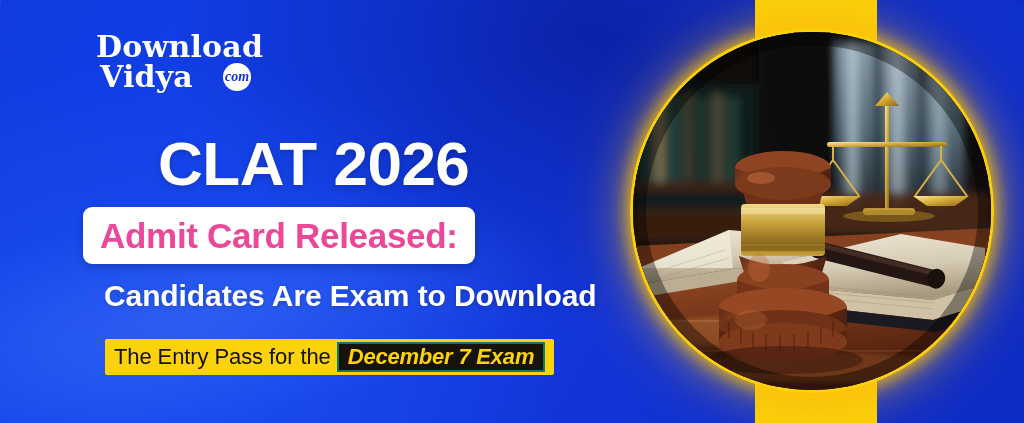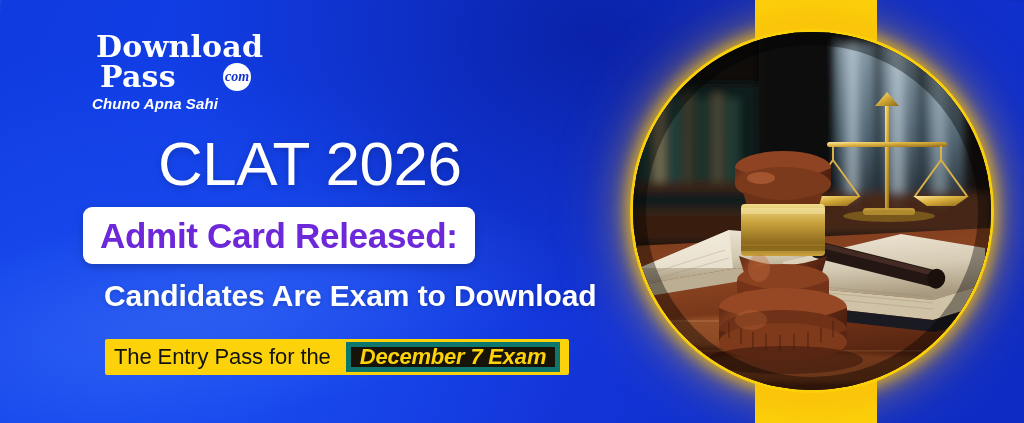--- a/index.html
+++ b/index.html
@@ -78,58 +78,58 @@
     margin-top:6px; margin-left:4px;
     color:#ffffff; font-size:15px; font-weight:700; font-style:italic;
     letter-spacing:.1px; white-space:nowrap;
   }
 
   
   #headline { position:absolute; left:0; top:0; width:640px; }
 
   #line-title {
     position:absolute; left:158px; top:133px;
-    color:#ffffff; font-size:62px; font-weight:400;
+    color:#ffffff; font-size:62px; font-weight:700;
     letter-spacing:-.5px; line-height:1;
     text-shadow:0 2px 7px rgba(0,0,0,.20);
     white-space:nowrap;
   }
 
   #line-subtitle-box {
     position:absolute; left:83px; top:207px;
     height:57px; padding:0 17px;
     background:#ffffff; border-radius:9px;
     display:flex; align-items:center;
     box-shadow:0 3px 9px rgba(0,0,0,.22);
   }
   #line-subtitle {
-    color:#6d28d9; font-size:35px; font-weight:700;
+    color:#ec4899; font-size:35px; font-weight:700;
     letter-spacing:-.3px; line-height:1; white-space:nowrap;
   }
 
   #line-body {
     position:absolute; left:104px; top:281px;
     color:#ffffff; font-size:30px; font-weight:700;
     letter-spacing:-.1px; line-height:1; white-space:nowrap;
     text-shadow:0 1px 4px rgba(0,0,0,.18);
   }
 
   #line-highlight {
     position:absolute; left:105px; top:339px;
     height:36px; padding:0 9px;
     background:#fcd20a; border-radius:2px;
-    display:flex; align-items:center; gap:9px;
+    display:flex; align-items:center; gap:0;
   }
   #highlight-prefix {
     color:#121212; font-size:22px; font-weight:400;
     letter-spacing:-.1px; line-height:1; white-space:nowrap;
     padding-right:6px;
   }
   #highlight-chip {
-    background:#171308; border:5px solid #0f766e;
+    background:#171308; border:2px solid #0f766e;
     height:30px; padding:0 9px;
     display:flex; align-items:center;
   }
   #highlight-date {
     color:#fcd20a; font-size:22px; font-weight:700; font-style:italic;
     letter-spacing:-.2px; line-height:1; white-space:nowrap;
   }
 </style>
 </head>
 <body>
@@ -321,24 +321,23 @@
 
         <rect x="0" y="0" width="358" height="358" fill="none"></rect>
         <circle cx="179" cy="179" r="179" fill="none" stroke="rgba(0,0,0,.38)" stroke-width="26"></circle>
       </svg>
     </div>
   </div>
 
   <div id="logo">
     <div id="logo-mark">
       <span id="logo-college">Download</span>
-      <span id="logo-vidya">Pass</span>
+      <span id="logo-vidya">Vidya</span>
       <span id="logo-dotcom">com</span>
     </div>
-    <div id="logo-tagline">Chuno Apna Sahi</div>
   </div>
 
   <div id="headline">
 
     <div id="line-title">CLAT 2026</div>
 
     <div id="line-subtitle-box">
       <span id="line-subtitle">Admit Card Released:</span>
     </div>
 

